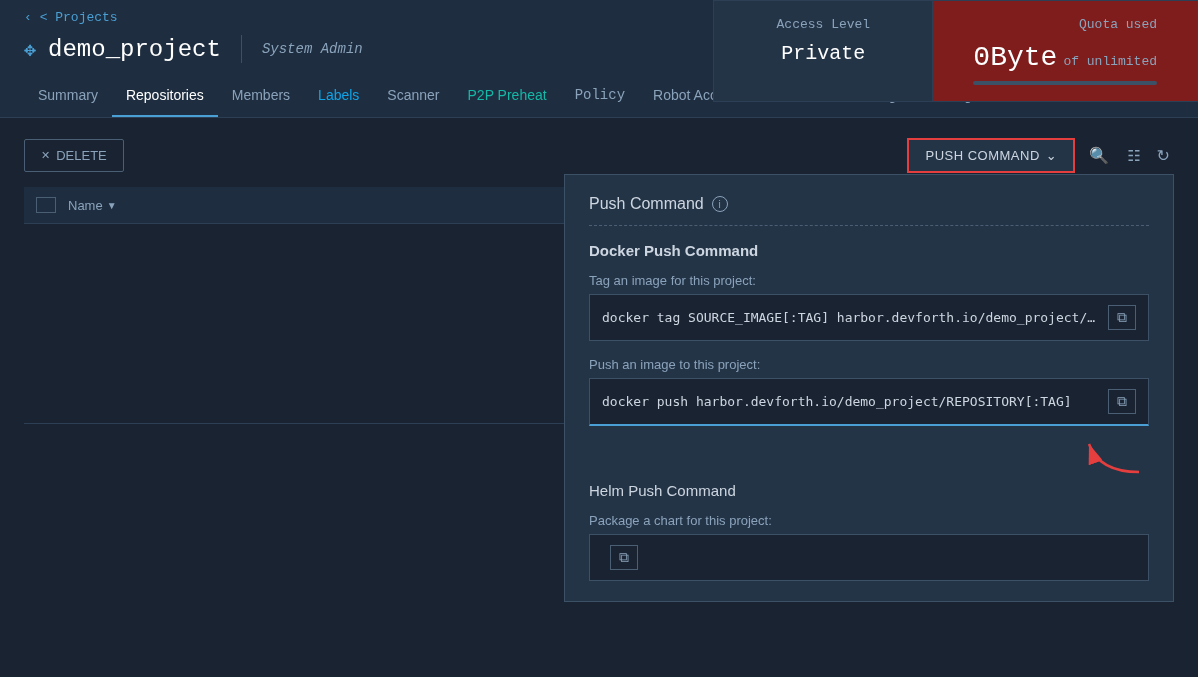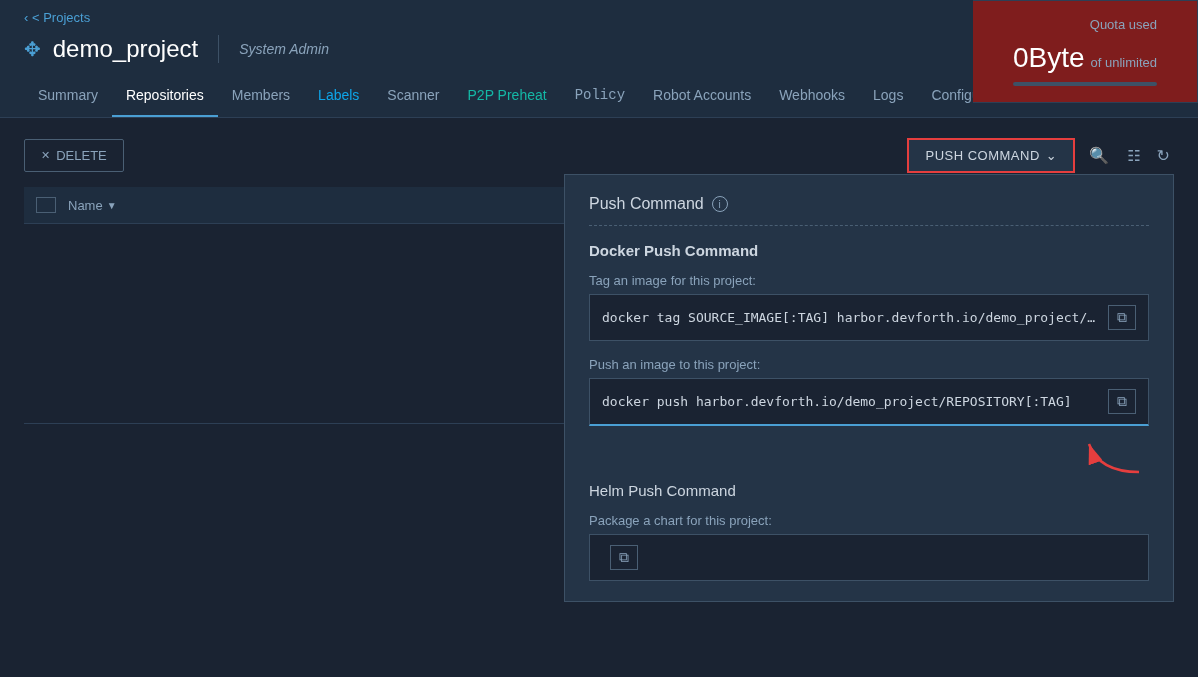--- a/index.html
+++ b/index.html
@@ -10,36 +10,40 @@
       width: 1198px;
       min-height: 677px;
       overflow: hidden;
     }
   </style>
 </head>
 <body>
 
 <div style="width:1198px; min-height:677px; background:#1a2332; position:relative; overflow:hidden;">
 
-  <div style="background:#1e2d3f; padding:10px 24px 0; position:relative;">
+  <div style="background:#1e2d3f; padding:10px 24px 0; position:relative;font-family:Liberation Mono, monospace;">
 
     <div style="color:#4a9fd4; font-size:13px; cursor:pointer; margin-bottom:10px;">
       <span>‹</span>
       <span>&lt; Projects</span>
     </div>
 
     <div style="display:flex; align-items:center; gap:12px; padding-bottom:12px;">
       <span style="color:#4a9fd4; font-size:20px;">✥</span>
       <span style="font-size:24px; font-weight:300; color:#fff;">demo_project</span>
       <div style="width:1px; height:28px; background:#3d5166; margin:0 8px;"></div>
       <span style="font-style:italic; font-size:14px; color:#8aa3bb;">System Admin</span>
     </div>
 
     <div style="position:absolute; top:0; right:0; display:flex;">
 
+      <div style="background:#243447; border:1px solid #2d3f55; padding:16px 40px; min-width:220px; text-align:center;">
+        <div style="font-size:13px; color:#8aa3bb; margin-bottom:10px;">Access Level</div>
+        <div style="font-size:20px; color:#fff; font-weight:300;">Private</div>
+      </div>
 
       <div style="background:#7f1d1d; border:1px solid #2d3f55; border-left:none; padding:16px 40px; min-width:220px; text-align:right;">
         <div style="font-size:13px; color:#8aa3bb; margin-bottom:10px;">Quota used</div>
         <div style="display:flex; align-items:baseline; justify-content:center; gap:6px;">
           <span style="font-size:28px; color:#fff; font-weight:300;">0Byte</span>
           <span style="font-size:13px; color:#8aa3bb;">of unlimited</span>
         </div>
         <div style="height:4px; background:#3d5166; border-radius:2px; margin-top:8px;"></div>
       </div>
     </div>

